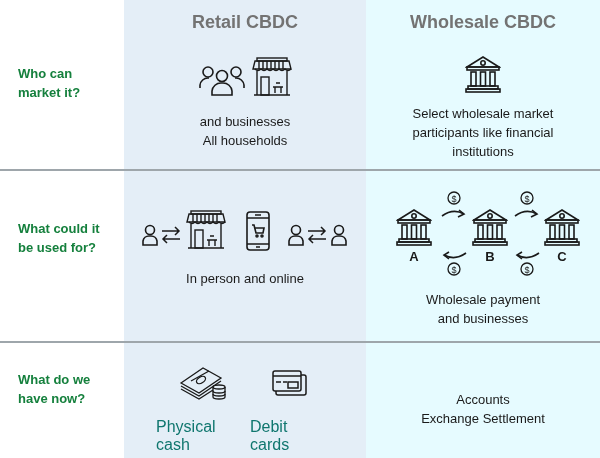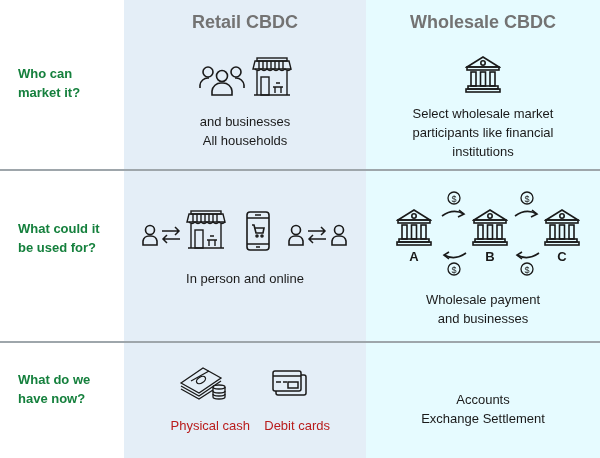--- a/index.html
+++ b/index.html
@@ -19,21 +19,21 @@
   }
   .row-label {
     position:absolute; left:18px; width:100px; font-weight:bold; font-size:13px;
     line-height:19px; color:#15803d;
   }
   .desc {
     position:absolute; text-align:center; font-size:13px; line-height:19px; color:#1a1a1a;
   }
   .icon { position:absolute; }
   .icon svg { display:block; }
-  .cap { position:absolute; font-size:13px; color:#b91c1c; text-align:right; }
+  .cap { position:absolute; font-size:16px; color:#0f766e; text-align:left; }
   .bank-label { position:absolute; font-weight:bold; font-size:13px; text-align:center; width:20px; }
 </style>
 </head>
 <body>
 
 <div class="col-bg col-retail"></div>
 <div class="col-bg col-wholesale"></div>
 
 <div class="divider" style="top:169px"></div>
 <div class="divider" style="top:341px"></div>

